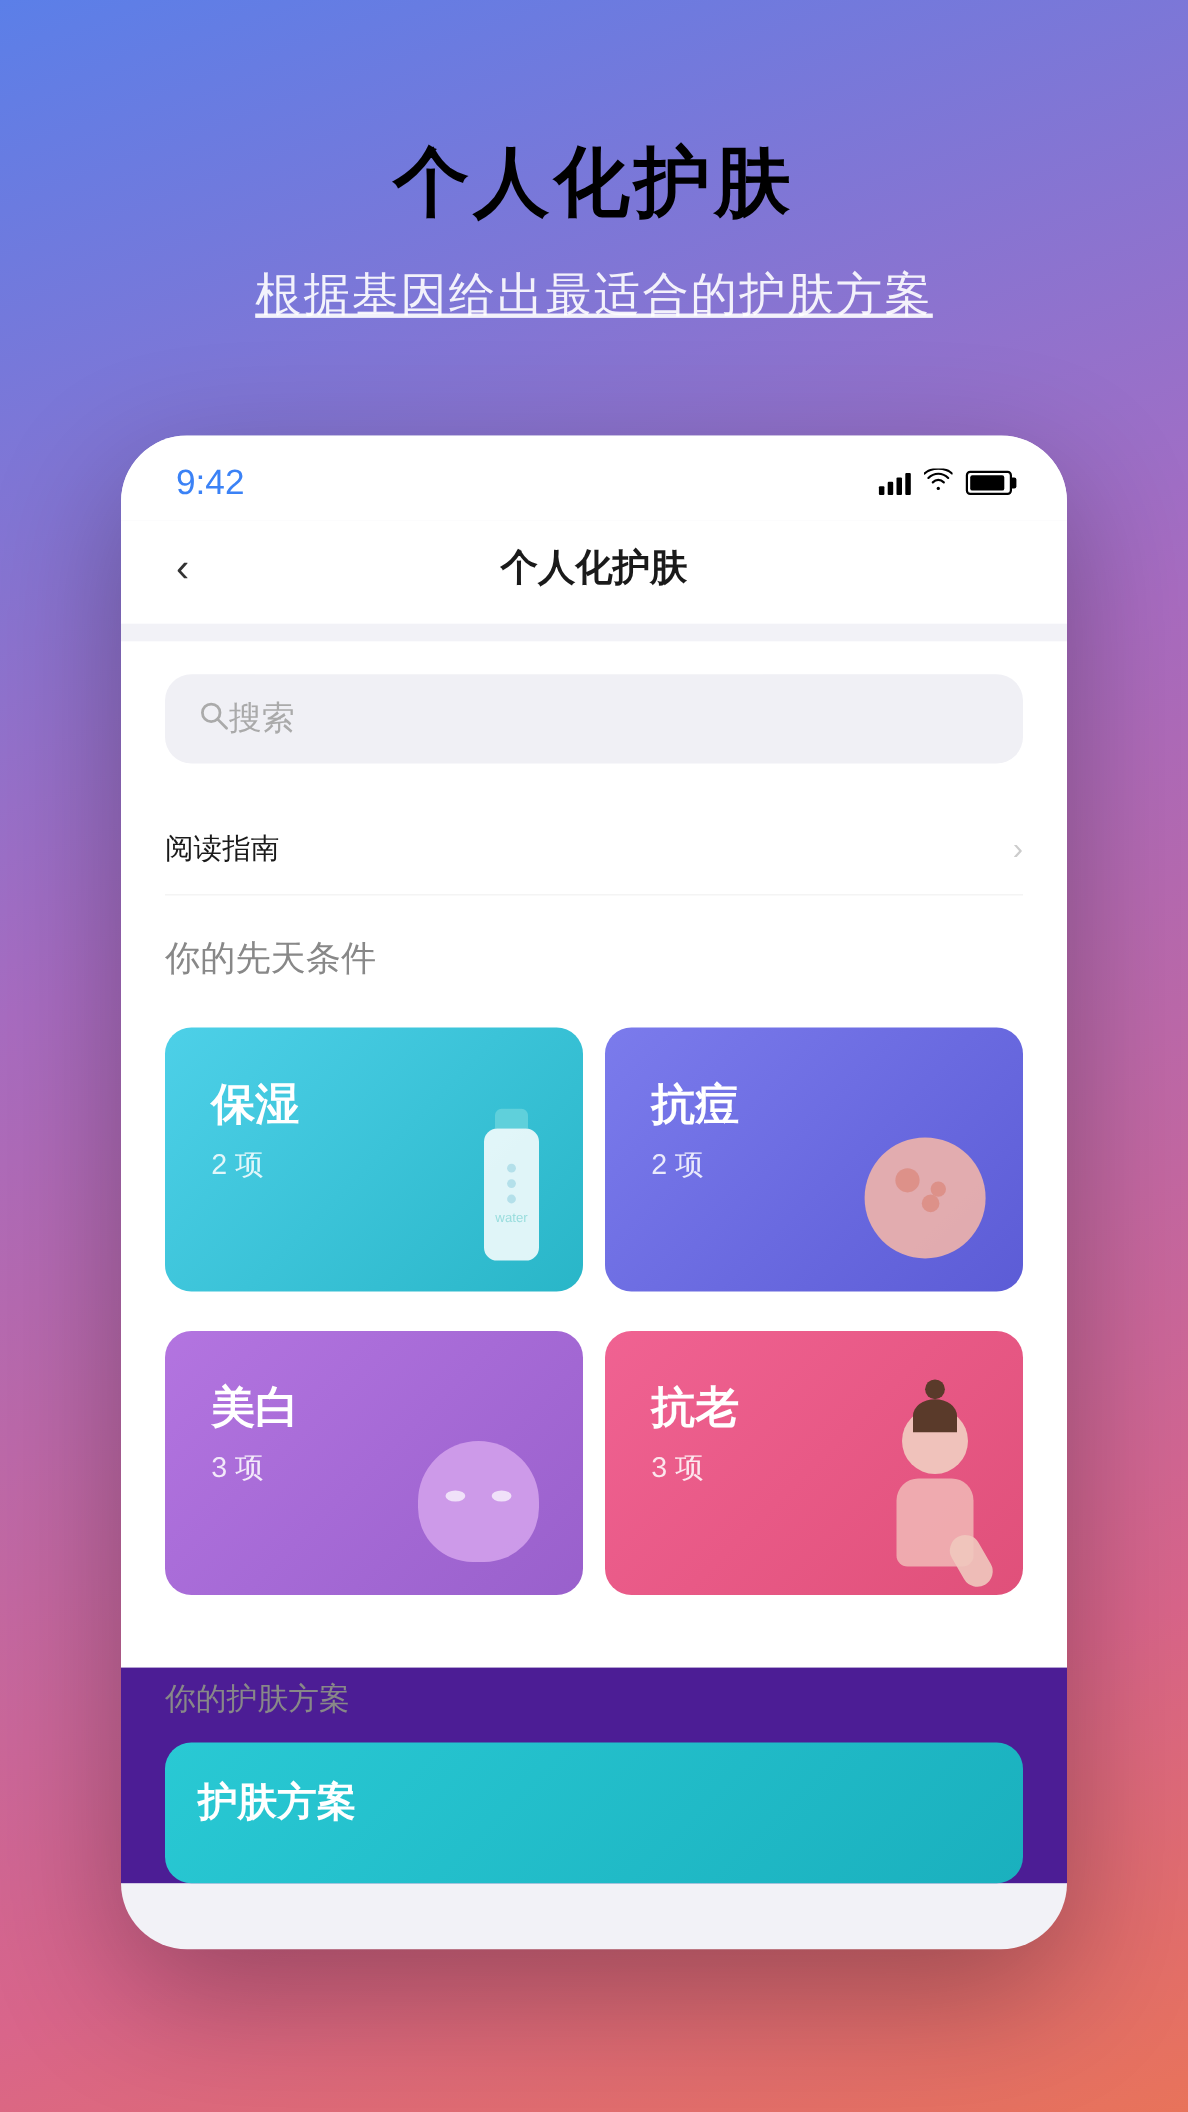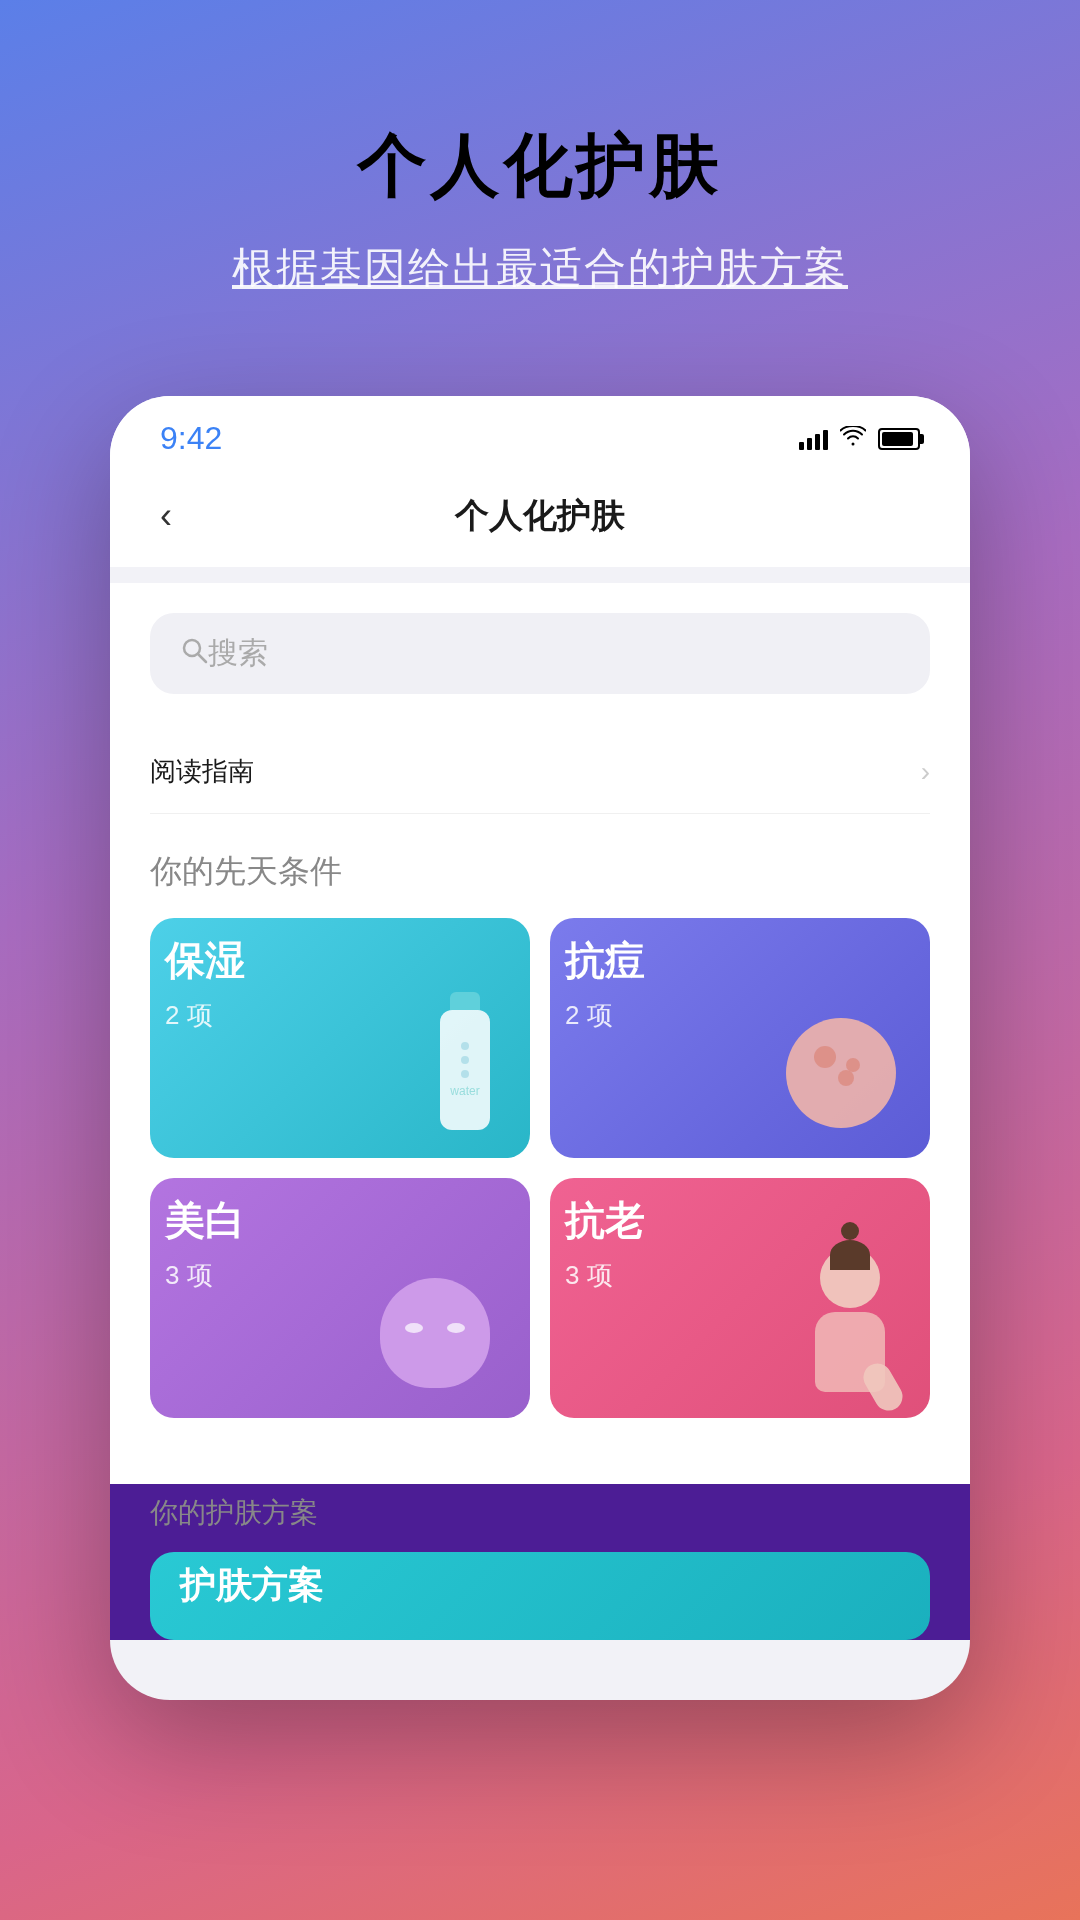--- a/index.html
+++ b/index.html
@@ -190,25 +190,26 @@
 
     .cards-grid {
       display: grid;
       grid-template-columns: 1fr 1fr;
       gap: 20px;
       margin-bottom: 36px;
     }
 
     .card {
       border-radius: 24px;
-      padding: 15px;
+      padding: 42px;
       position: relative;
       overflow: hidden;
       height: 240px;
       cursor: pointer;
+      margin-top: 16px;
     }
 
     .card-moisturize {
       background: linear-gradient(135deg, #4dd0e8 0%, #29b6c8 100%);
     }
 
     .card-acne {
       background: linear-gradient(135deg, #7b7bec 0%, #5c5cd6 100%);
     }
 
@@ -405,23 +406,23 @@
     .bottom-section-title {
       font-size: 28px;
       color: #888;
       margin-bottom: 20px;
       padding-top: 10px;
     }
 
     .skincare-plan-card {
       border-radius: 24px;
       padding: 30px;
-      height: 88px;
-      display: flex;
-      align-items: flex-end;
+      height: 128px;
+      display: flex;
+      align-items: flex-start;
     }
 
     .plan-card-bg {
       background: linear-gradient(135deg, #29c9d4 0%, #1ab0be 100%);
     }
 
     .plan-card-title {
       font-size: 36px;
       font-weight: 700;
       color: #ffffff;

